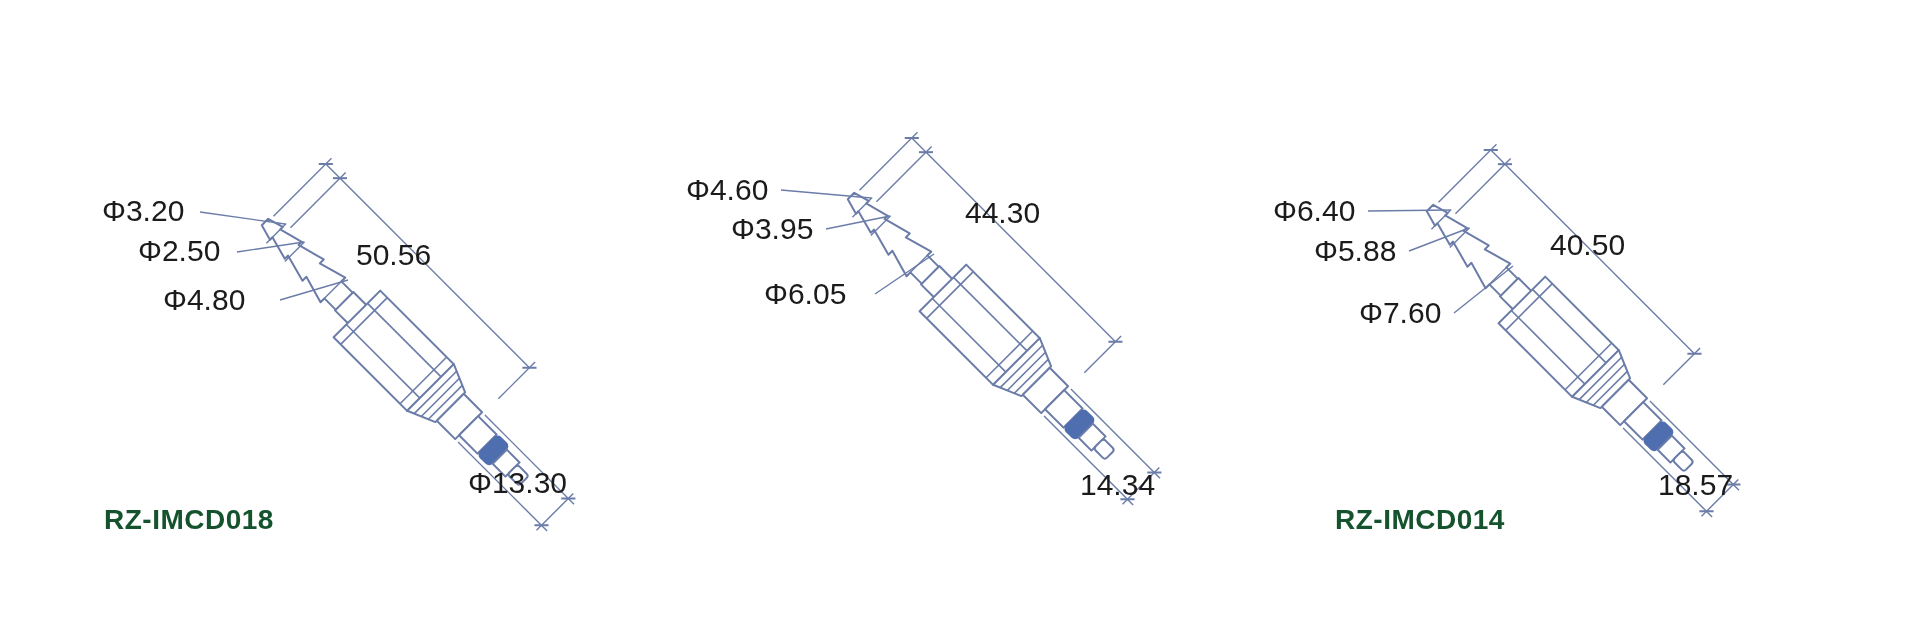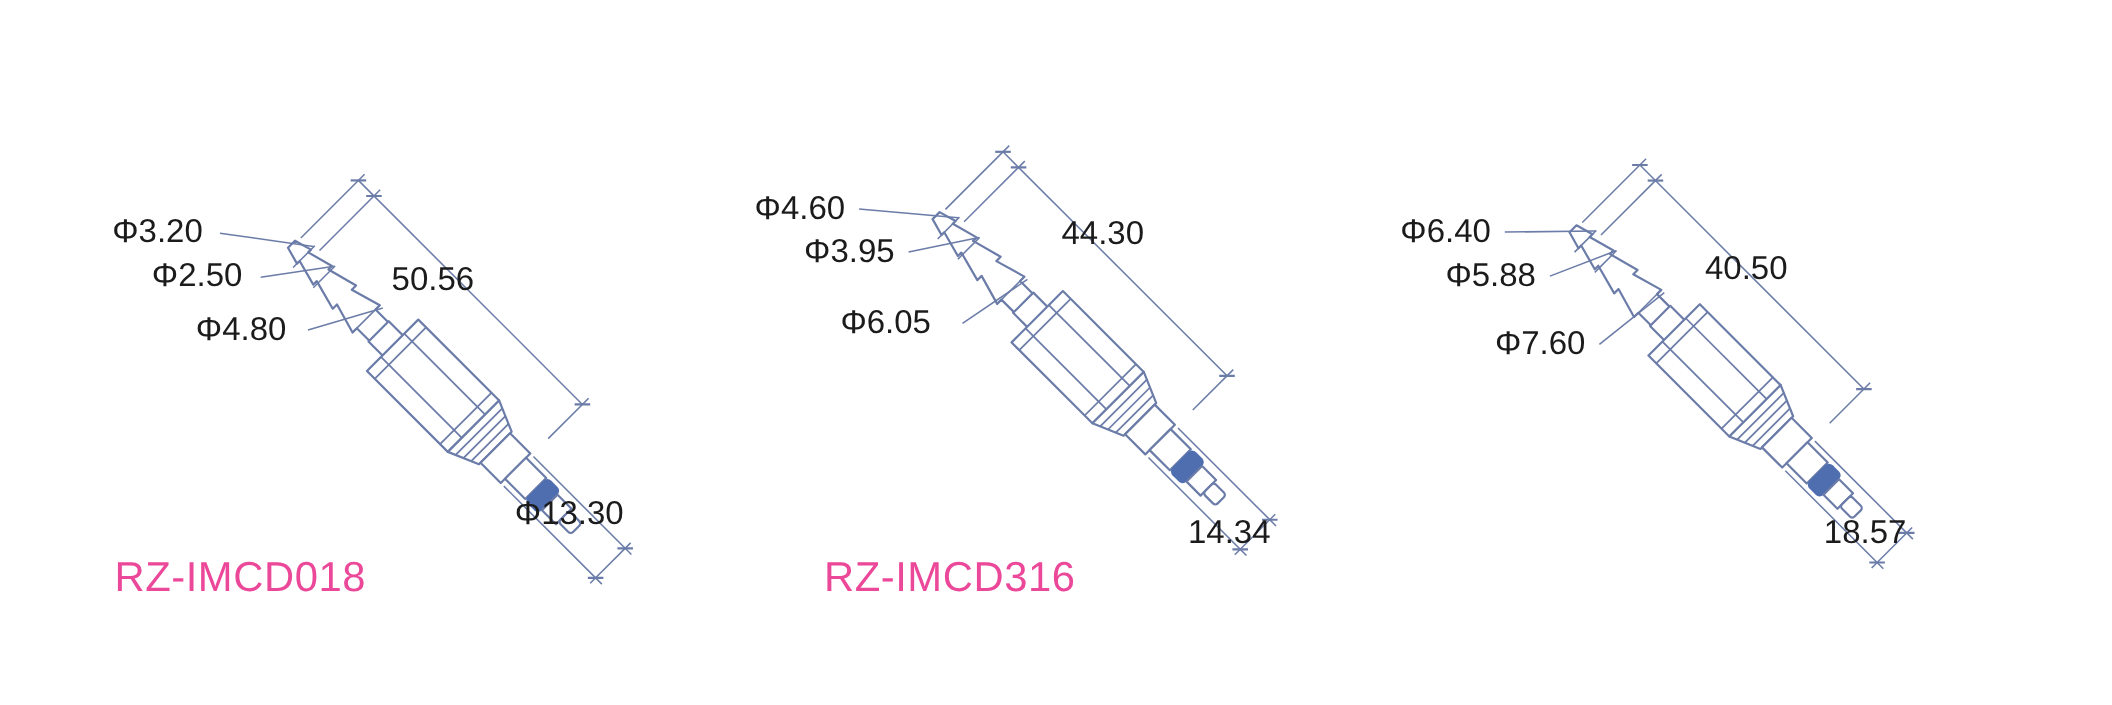--- a/index.html
+++ b/index.html
@@ -38,23 +38,23 @@
   .dim-label {
     position: absolute;
     font-size: 30px;
     font-weight: 500;
     color: #1b1b1b;
     white-space: nowrap;
     line-height: 1;
   }
   .part-name {
     position: absolute;
-    font-size: 38px;
-    font-weight: 400;
-    color: #ec4899;
+    font-size: 28px;
+    font-weight: 700;
+    color: #14532d;
     white-space: nowrap;
     line-height: 1;
     letter-spacing: 0.5px;
   }
 </style>
 </head>
 <body>
 
 <div class="canvas">
 
@@ -131,31 +131,31 @@
     </g>
     <g class="leaders">
       <line x1="1368" y1="211" x2="1450" y2="210"></line>
       <line x1="1409" y1="251" x2="1469" y2="228"></line>
       <line x1="1454" y1="313" x2="1513" y2="266"></line>
     </g>
   </svg>
 
   <div class="dim-label" style="left:102px;top:196px">Φ3.20</div>
   <div class="dim-label" style="left:138px;top:236px">Φ2.50</div>
-  <div class="dim-label" style="left:178px;top:285px">Φ4.80</div>
+  <div class="dim-label" style="left:163px;top:285px">Φ4.80</div>
   <div class="dim-label" style="left:356px;top:240px">50.56</div>
-  <div class="dim-label" style="left:468px;top:452px">Φ13.30</div>
+  <div class="dim-label" style="left:468px;top:468px">Φ13.30</div>
   <div class="part-name" style="left:104px;top:506px">RZ-IMCD018</div>
 
   <div class="dim-label" style="left:686px;top:175px">Φ4.60</div>
   <div class="dim-label" style="left:731px;top:214px">Φ3.95</div>
   <div class="dim-label" style="left:764px;top:279px">Φ6.05</div>
   <div class="dim-label" style="left:965px;top:198px">44.30</div>
   <div class="dim-label" style="left:1080px;top:470px">14.34</div>
-  <div class="part-name" style="left:749px;top:506px">RZ-IMCD316</div>
 
   <div class="dim-label" style="left:1273px;top:196px">Φ6.40</div>
   <div class="dim-label" style="left:1314px;top:236px">Φ5.88</div>
   <div class="dim-label" style="left:1359px;top:298px">Φ7.60</div>
   <div class="dim-label" style="left:1550px;top:230px">40.50</div>
   <div class="dim-label" style="left:1658px;top:470px">18.57</div>
+  <div class="part-name" style="left:1335px;top:506px">RZ-IMCD014</div>
 
 </div>
 
 </body></html>

